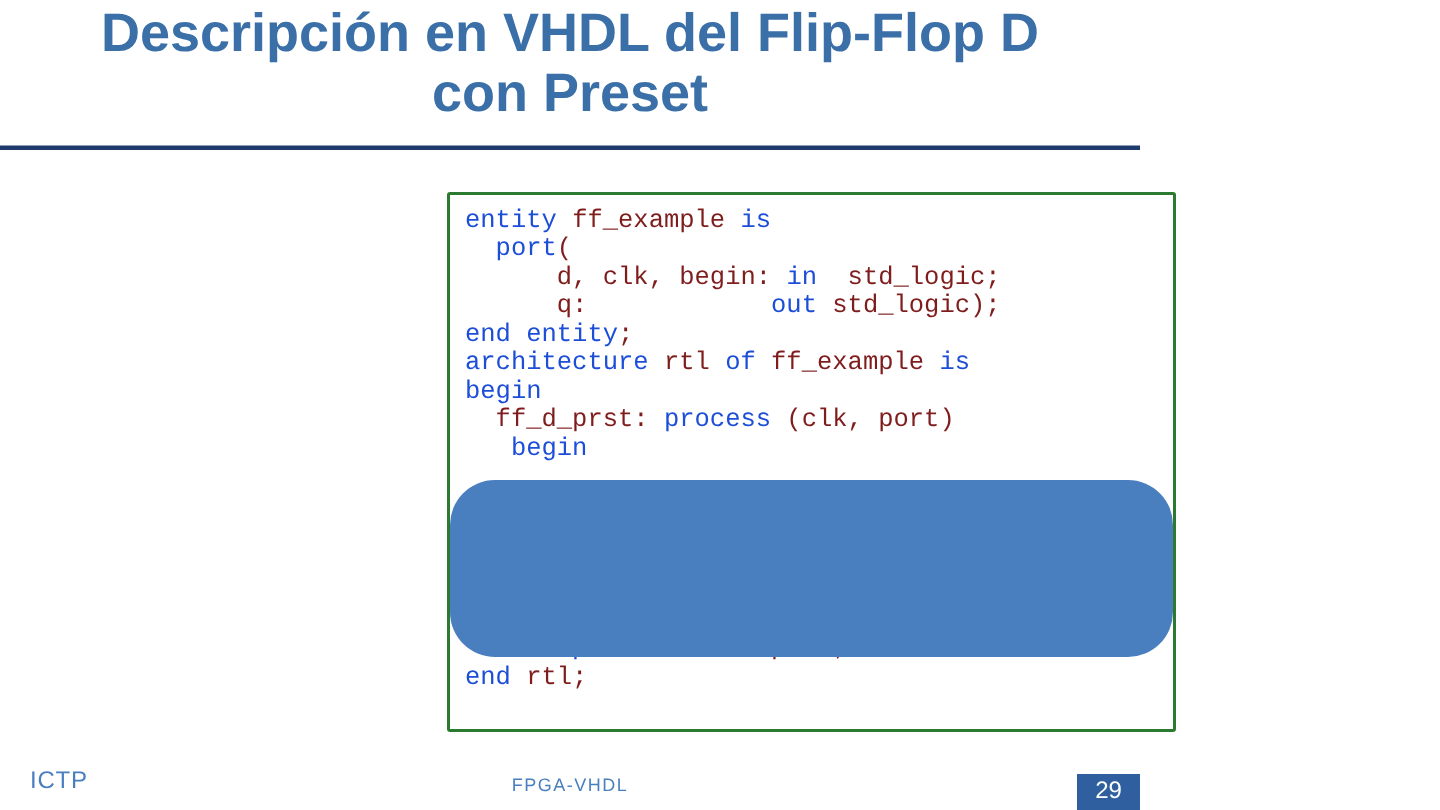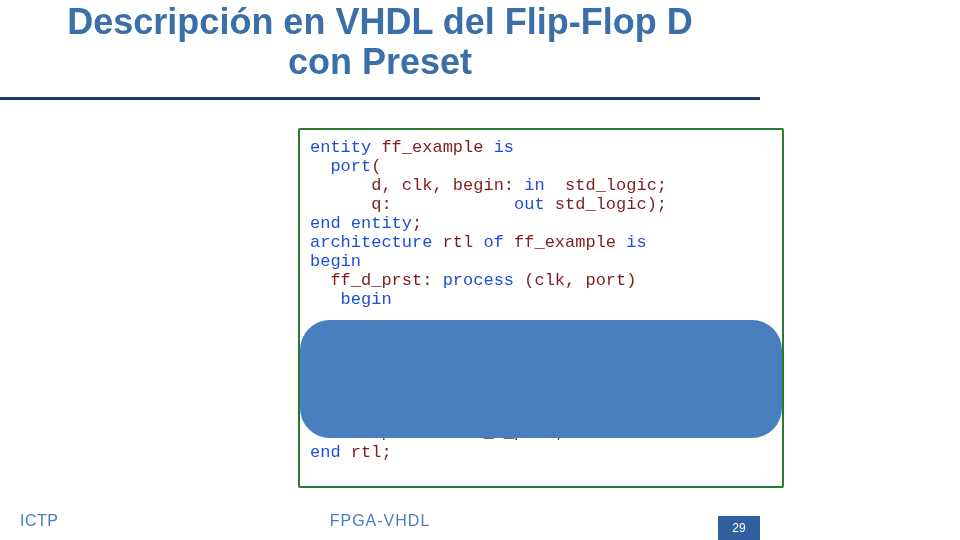--- a/index.html
+++ b/index.html
@@ -47,33 +47,33 @@
     bottom: 10px;
     font-size: 16px;
     color: #4a7fbf;
     letter-spacing: 0.5px;
   }
   .footer-center {
     position: absolute;
     width: 100%;
     bottom: 10px;
     text-align: center;
-    font-size: 16px;
+    font-size: 12px;
     color: #4a7fbf;
     letter-spacing: 1px;
   }
   .footer-right {
     position: absolute;
     right: 0;
     bottom: 0;
     width: 42px;
     height: 24px;
     background: #2f5f9e;
     color: #fff;
-    font-size: 12px;
+    font-size: 16px;
     display: flex;
     align-items: center;
     justify-content: center;
   }
 </style>
 </head>
 <body>
 
 <div class="slide">
   <h1 class="title">Descripción en VHDL del Flip-Flop D con Preset</h1>

